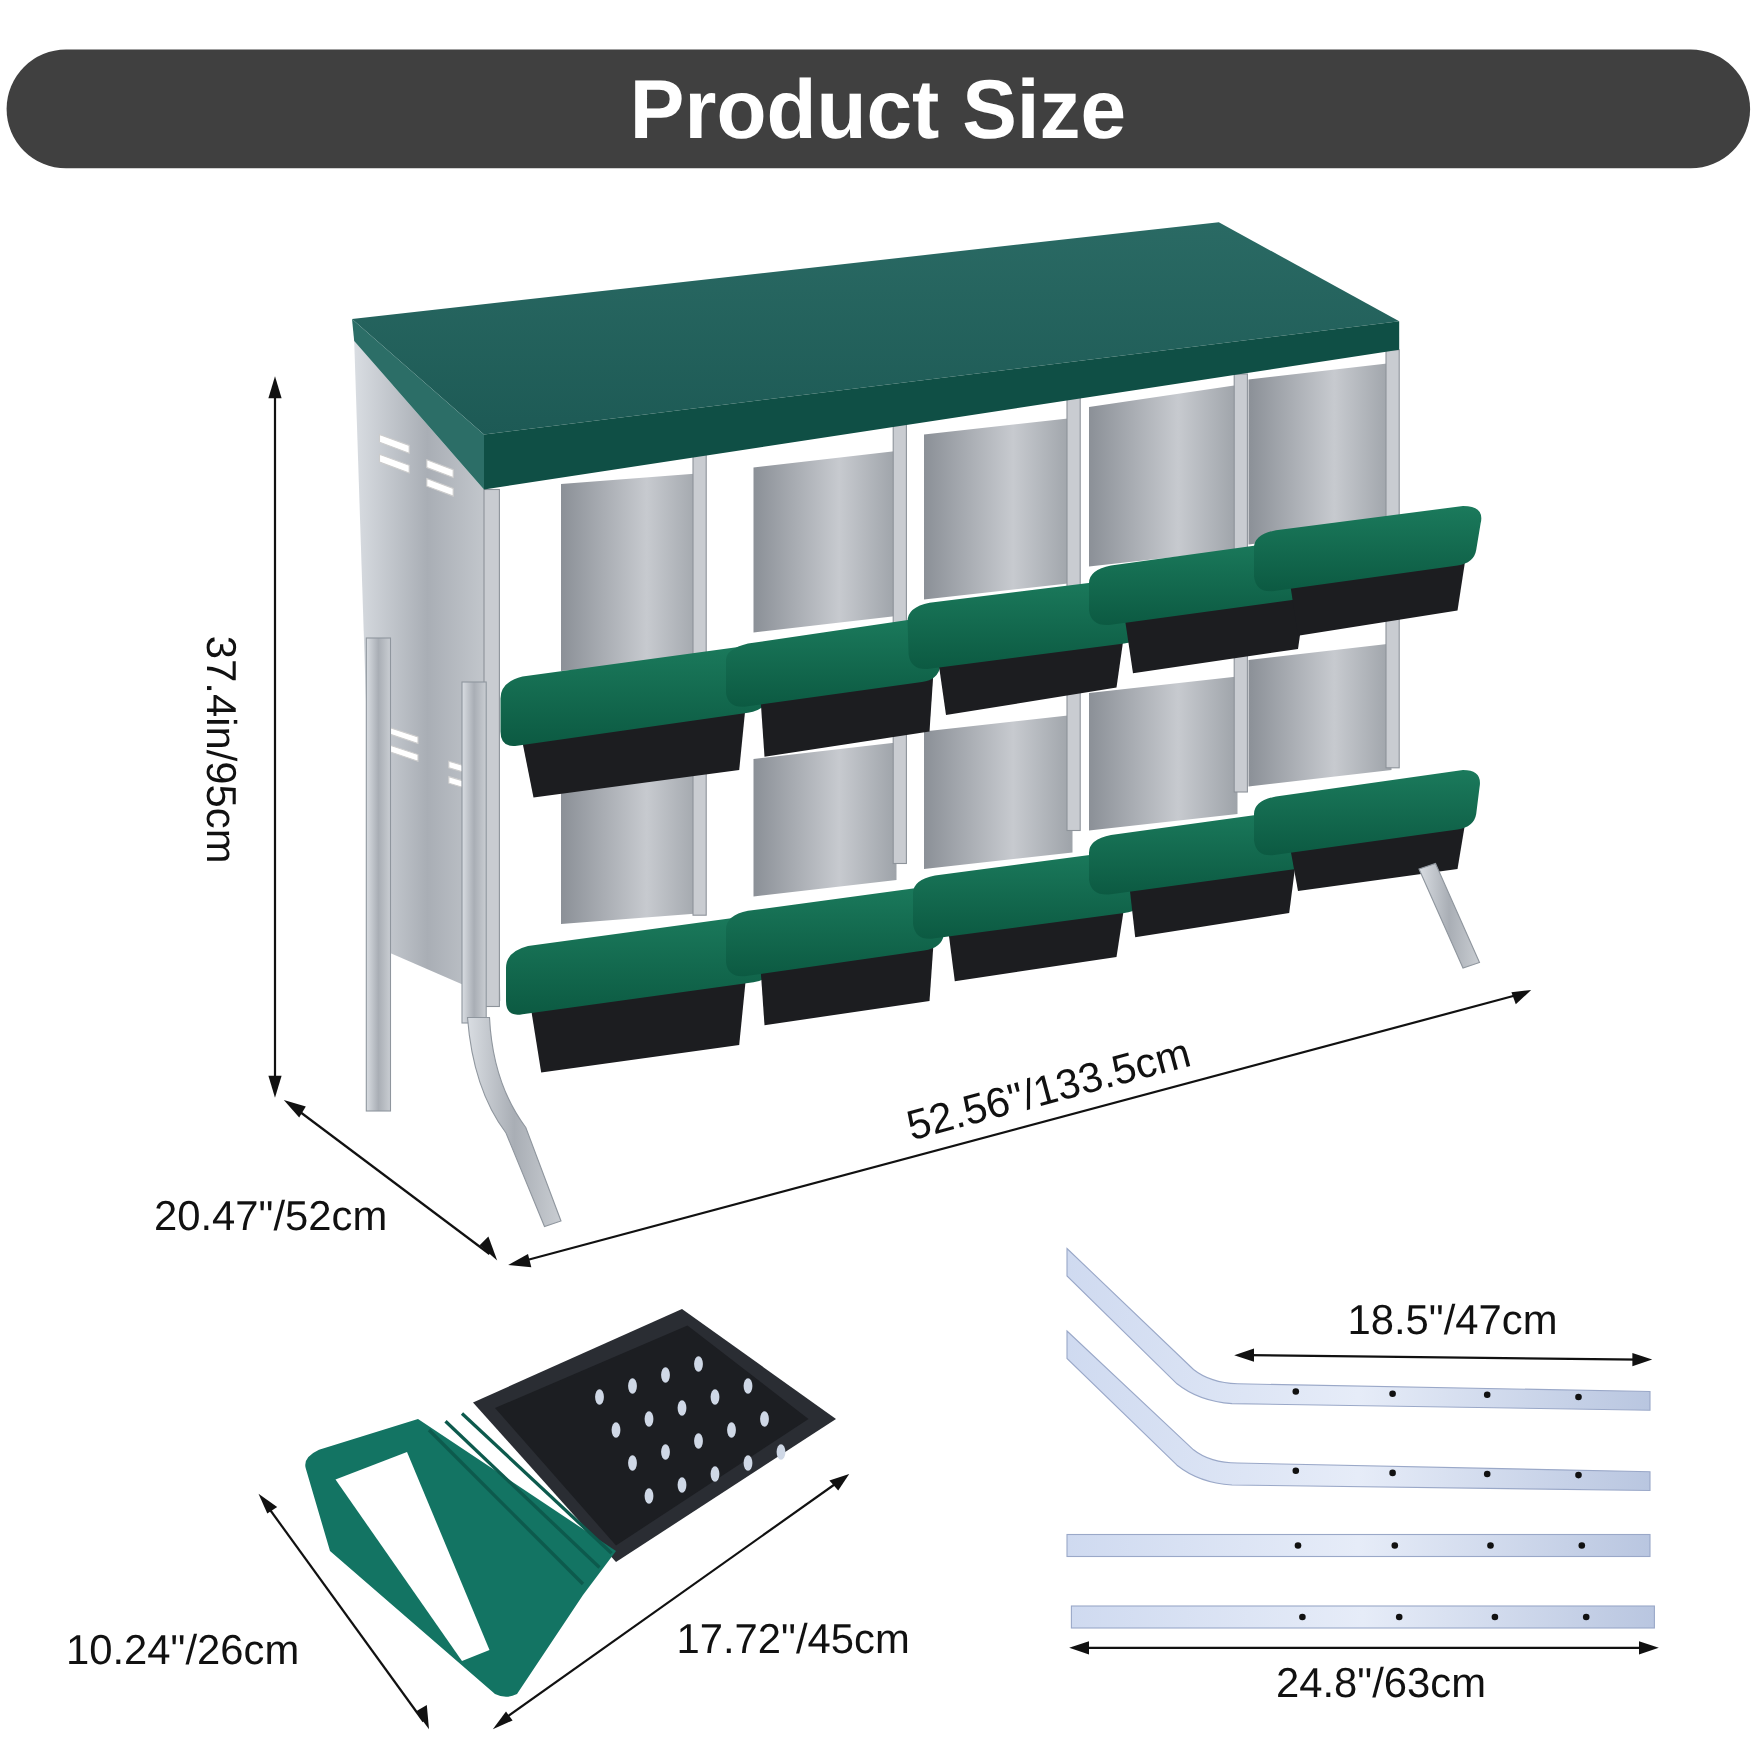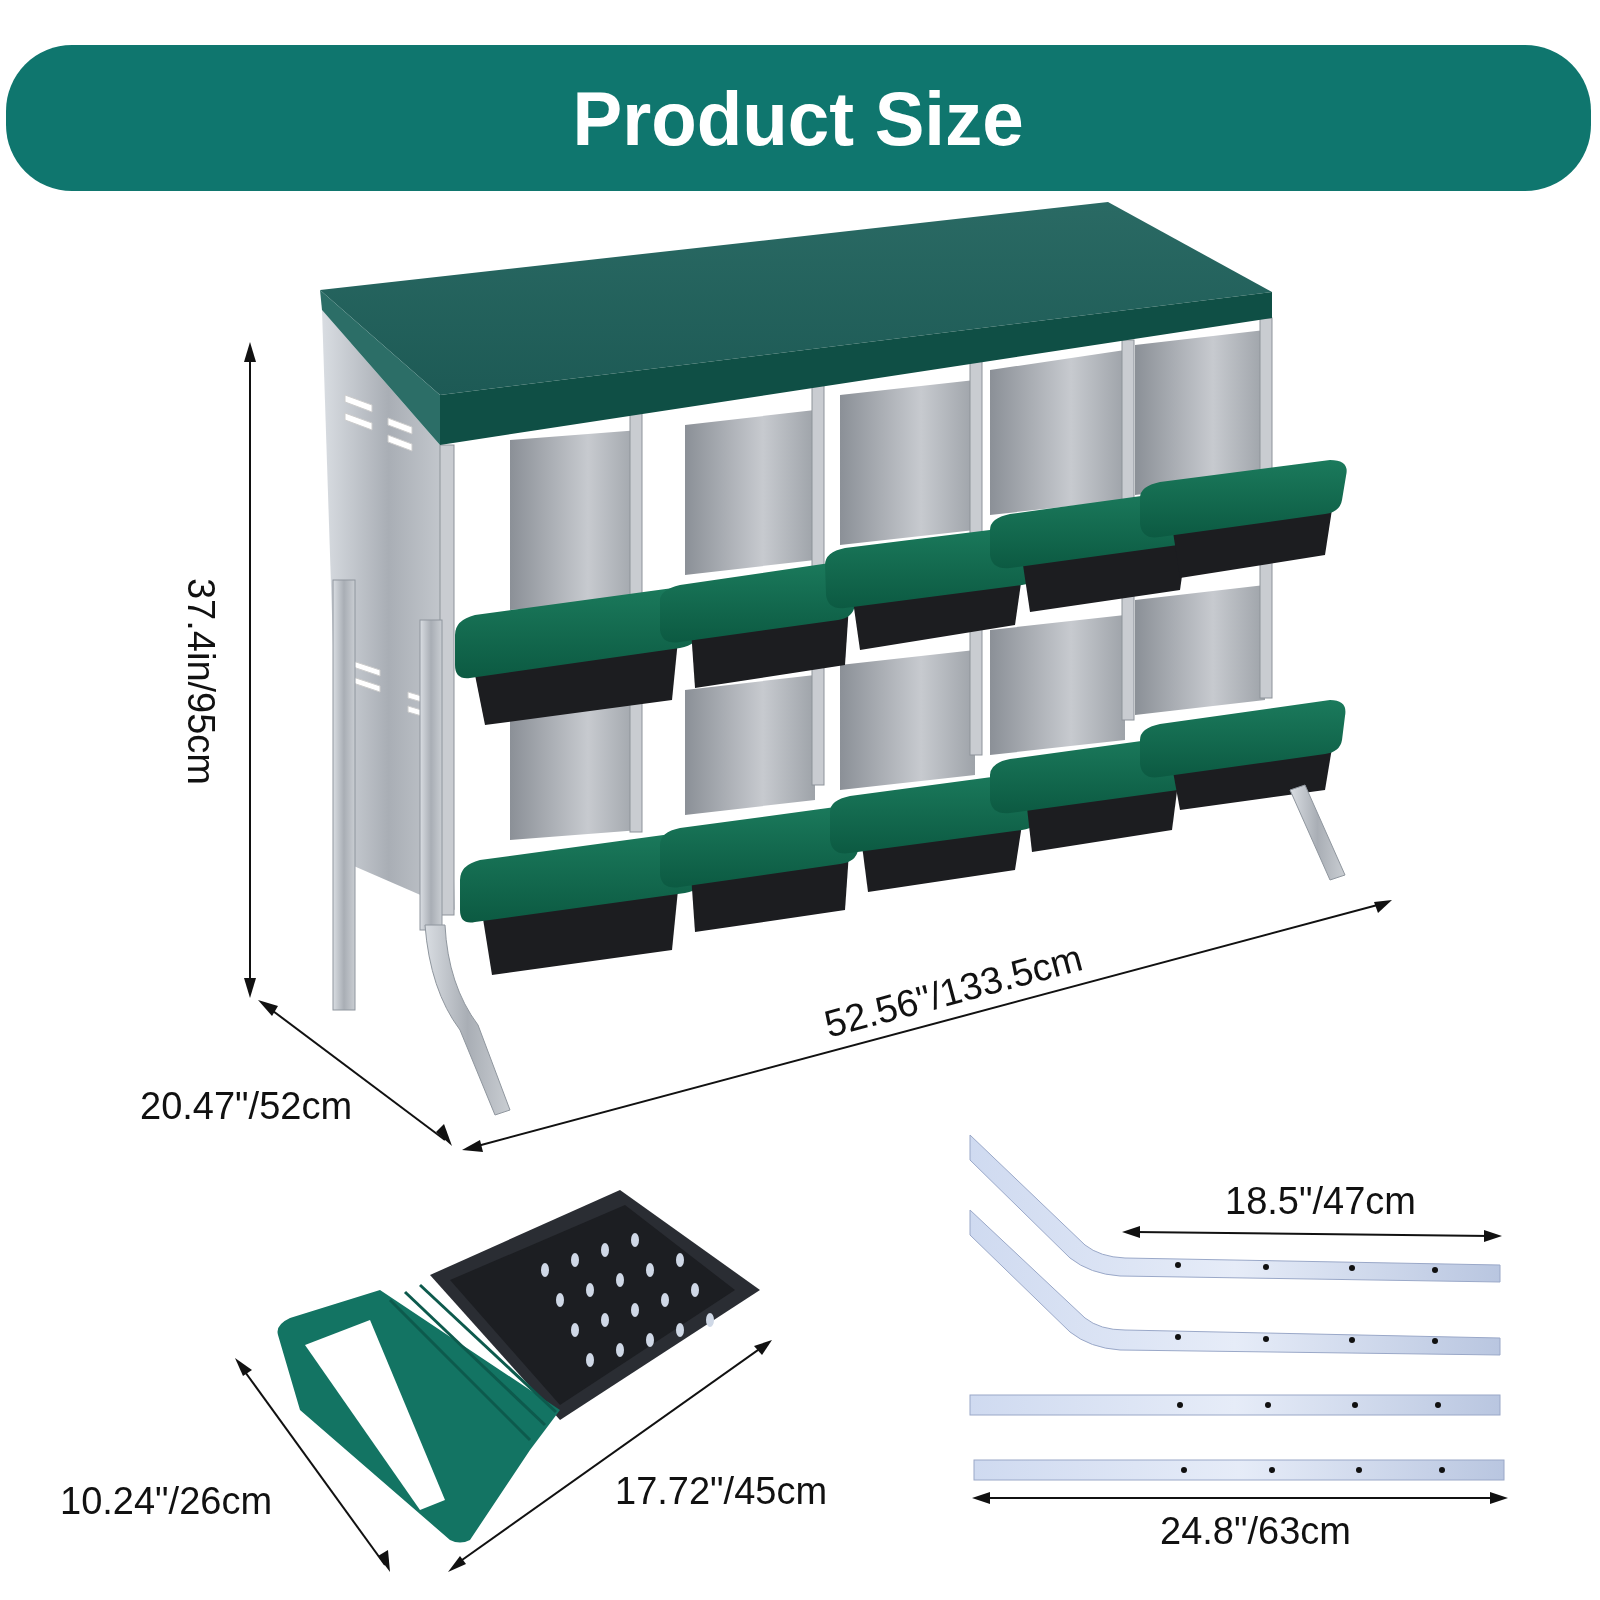--- a/index.html
+++ b/index.html
@@ -1,17 +1,17 @@
 <!DOCTYPE html>
 <html><head>
 <meta charset="utf-8">
 <style>
   html, body { margin:0; padding:0; background:#ffffff; }
   body { width:1600px; height:1600px; position:relative; overflow:hidden; font-family:"Liberation Sans", sans-serif; }
-  .banner { position:absolute; left:6px; top:45px; width:1585px; height:146px; background:#0f766e; border-radius:66px; display:flex; align-items:center; justify-content:center;text-align:center; }
+  .banner { position:absolute; left:6px; top:45px; width:1585px; height:108px; background:#404040; border-radius:66px; display:flex; align-items:center; justify-content:center;text-align:center; }
   .banner-title { color:#ffffff; font-family:"Liberation Sans", sans-serif; font-weight:bold; font-size:76px; letter-spacing:0px; transform:scaleX(0.98); }
   .dim-label { position:absolute; color:#111; font-family:"Liberation Sans", sans-serif; font-size:38px; white-space:nowrap; }
   .art { position:absolute; left:0; top:0; }
 </style>
 </head>
 <body>
 
 <div class="banner">
   <span class="banner-title">Product Size</span>
 </div>

